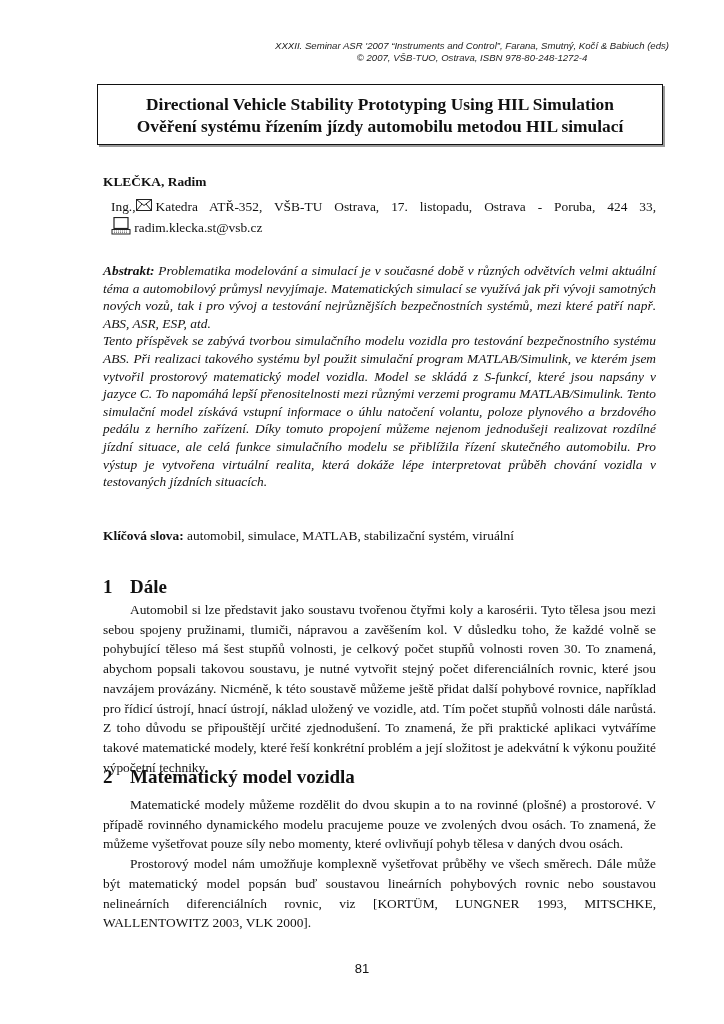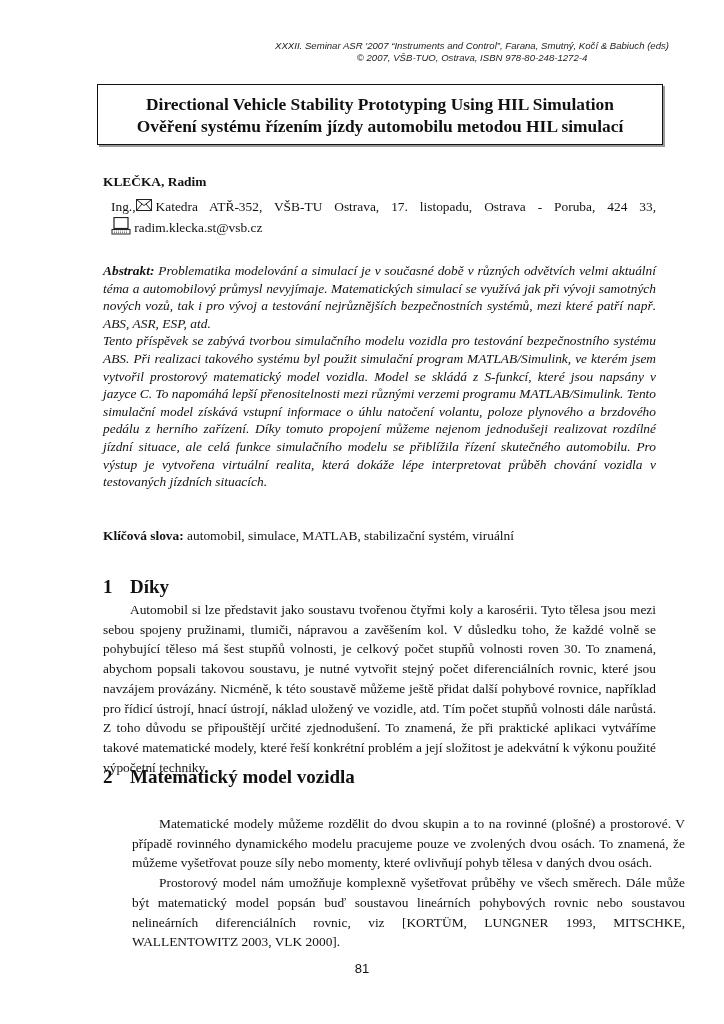--- a/index.html
+++ b/index.html
@@ -176,27 +176,27 @@
 <div class="abstract">
   <p><span class="label">Abstrakt:</span><span> Problematika modelování a simulací je v současné době v různých odvětvích velmi aktuální téma a automobilový průmysl nevyjímaje. Matematických simulací se využívá jak při vývoji samotných nových vozů, tak i pro vývoj a testování nejrůznějších bezpečnostních systémů, mezi které patří např. ABS, ASR, ESP, atd.</span></p>
   <p>Tento příspěvek se zabývá tvorbou simulačního modelu vozidla pro testování bezpečnostního systému ABS. Při realizaci takového systému byl použit simulační program MATLAB/Simulink, ve kterém jsem vytvořil prostorový matematický model vozidla. Model se skládá z S-funkcí, které jsou napsány v jazyce C. To napomáhá lepší přenositelnosti mezi různými verzemi programu MATLAB/Simulink. Tento simulační model získává vstupní informace o úhlu natočení volantu, poloze plynového a brzdového pedálu z herního zařízení. Díky tomuto propojení můžeme nejenom jednodušeji realizovat rozdílné jízdní situace, ale celá funkce simulačního modelu se přiblížila řízení skutečného automobilu. Pro výstup je vytvořena virtuální realita, která dokáže lépe interpretovat průběh chování vozidla v testovaných jízdních situacích.</p>
 </div>
 
 <div class="keywords">
   <span class="label">Klíčová slova:</span><span> automobil, simulace, MATLAB, stabilizační systém, viruální</span>
 </div>
 
 <h2 class="section-heading" style="top:576px;">
-  <span class="num">1</span><span>Díky</span>
+  <span class="num">1</span><span>Dále</span>
 </h2>
 <div class="section-body" style="top:600px;">
   <p>Automobil si lze představit jako soustavu tvořenou čtyřmi koly a karosérii. Tyto tělesa jsou mezi sebou spojeny pružinami, tlumiči, nápravou a zavěšením kol. V důsledku toho, že každé volně se pohybující těleso má šest stupňů volnosti, je celkový počet stupňů volnosti roven 30. To znamená, abychom popsali takovou soustavu, je nutné vytvořit stejný počet diferenciálních rovnic, které jsou navzájem provázány. Nicméně, k této soustavě můžeme ještě přidat další pohybové rovnice, například pro řídicí ústrojí, hnací ústrojí, náklad uložený ve vozidle, atd. Tím počet stupňů volnosti dále narůstá. Z toho důvodu se připouštějí určité zjednodušení. To znamená, že při praktické aplikaci vytváříme takové matematické modely, které řeší konkrétní problém a její složitost je adekvátní k výkonu použité výpočetní techniky.</p>
 </div>
 
 <h2 class="section-heading" style="top:766px;">
   <span class="num">2</span><span>Matematický model vozidla</span>
 </h2>
-<div class="section-body" style="top:814px;margin-left:29px;">
+<div class="section-body" style="top:795px;">
   <p>Matematické modely můžeme rozdělit do dvou skupin a to na rovinné (plošné) a prostorové. V případě rovinného dynamického modelu pracujeme pouze ve zvolených dvou osách. To znamená, že můžeme vyšetřovat pouze síly nebo momenty, které ovlivňují pohyb tělesa v daných dvou osách.</p>
   <p>Prostorový model nám umožňuje komplexně vyšetřovat průběhy ve všech směrech. Dále může být matematický model popsán buď soustavou lineárních pohybových rovnic nebo soustavou nelineárních diferenciálních rovnic, viz [KORTÜM, LUNGNER 1993, MITSCHKE, WALLENTOWITZ 2003, VLK 2000].</p>
 </div>
 
 <div class="page-number">81</div>
 
 </body></html>

